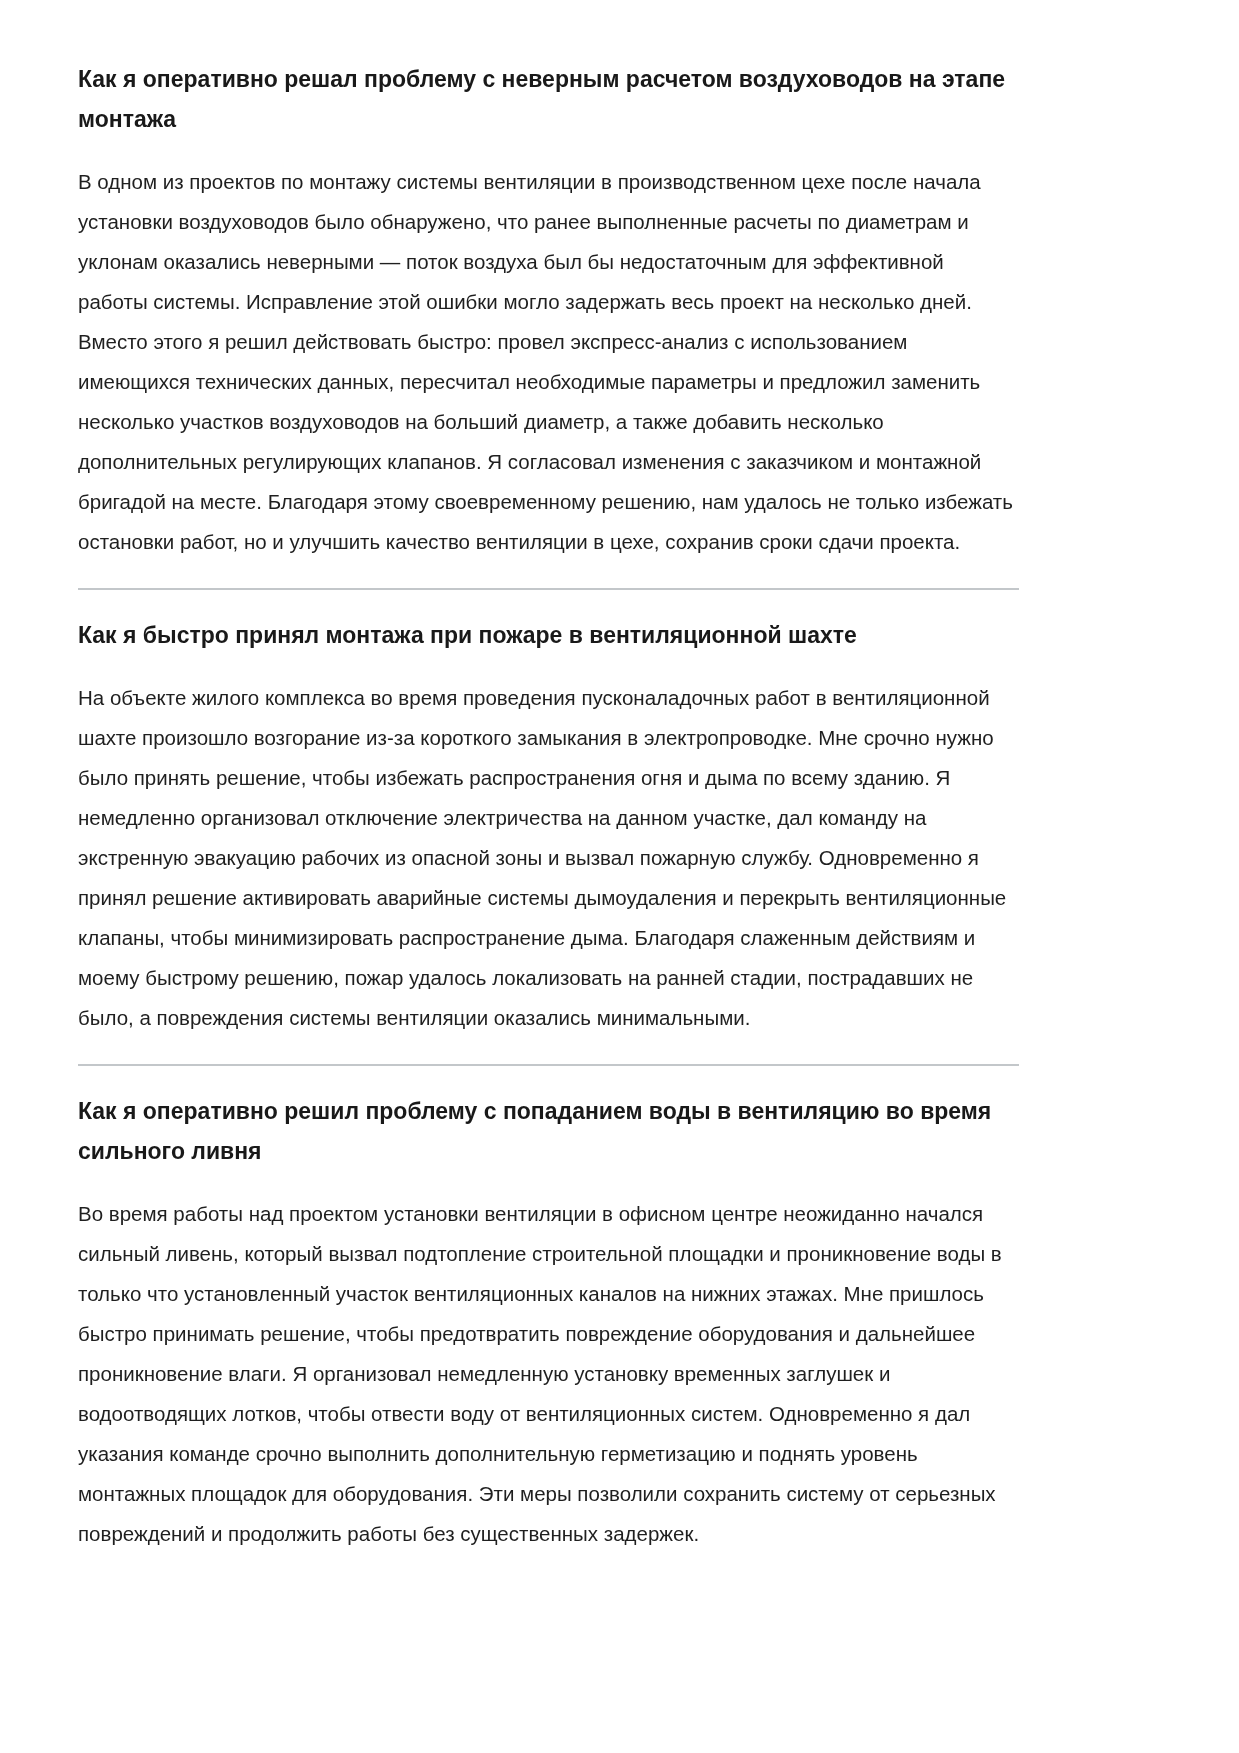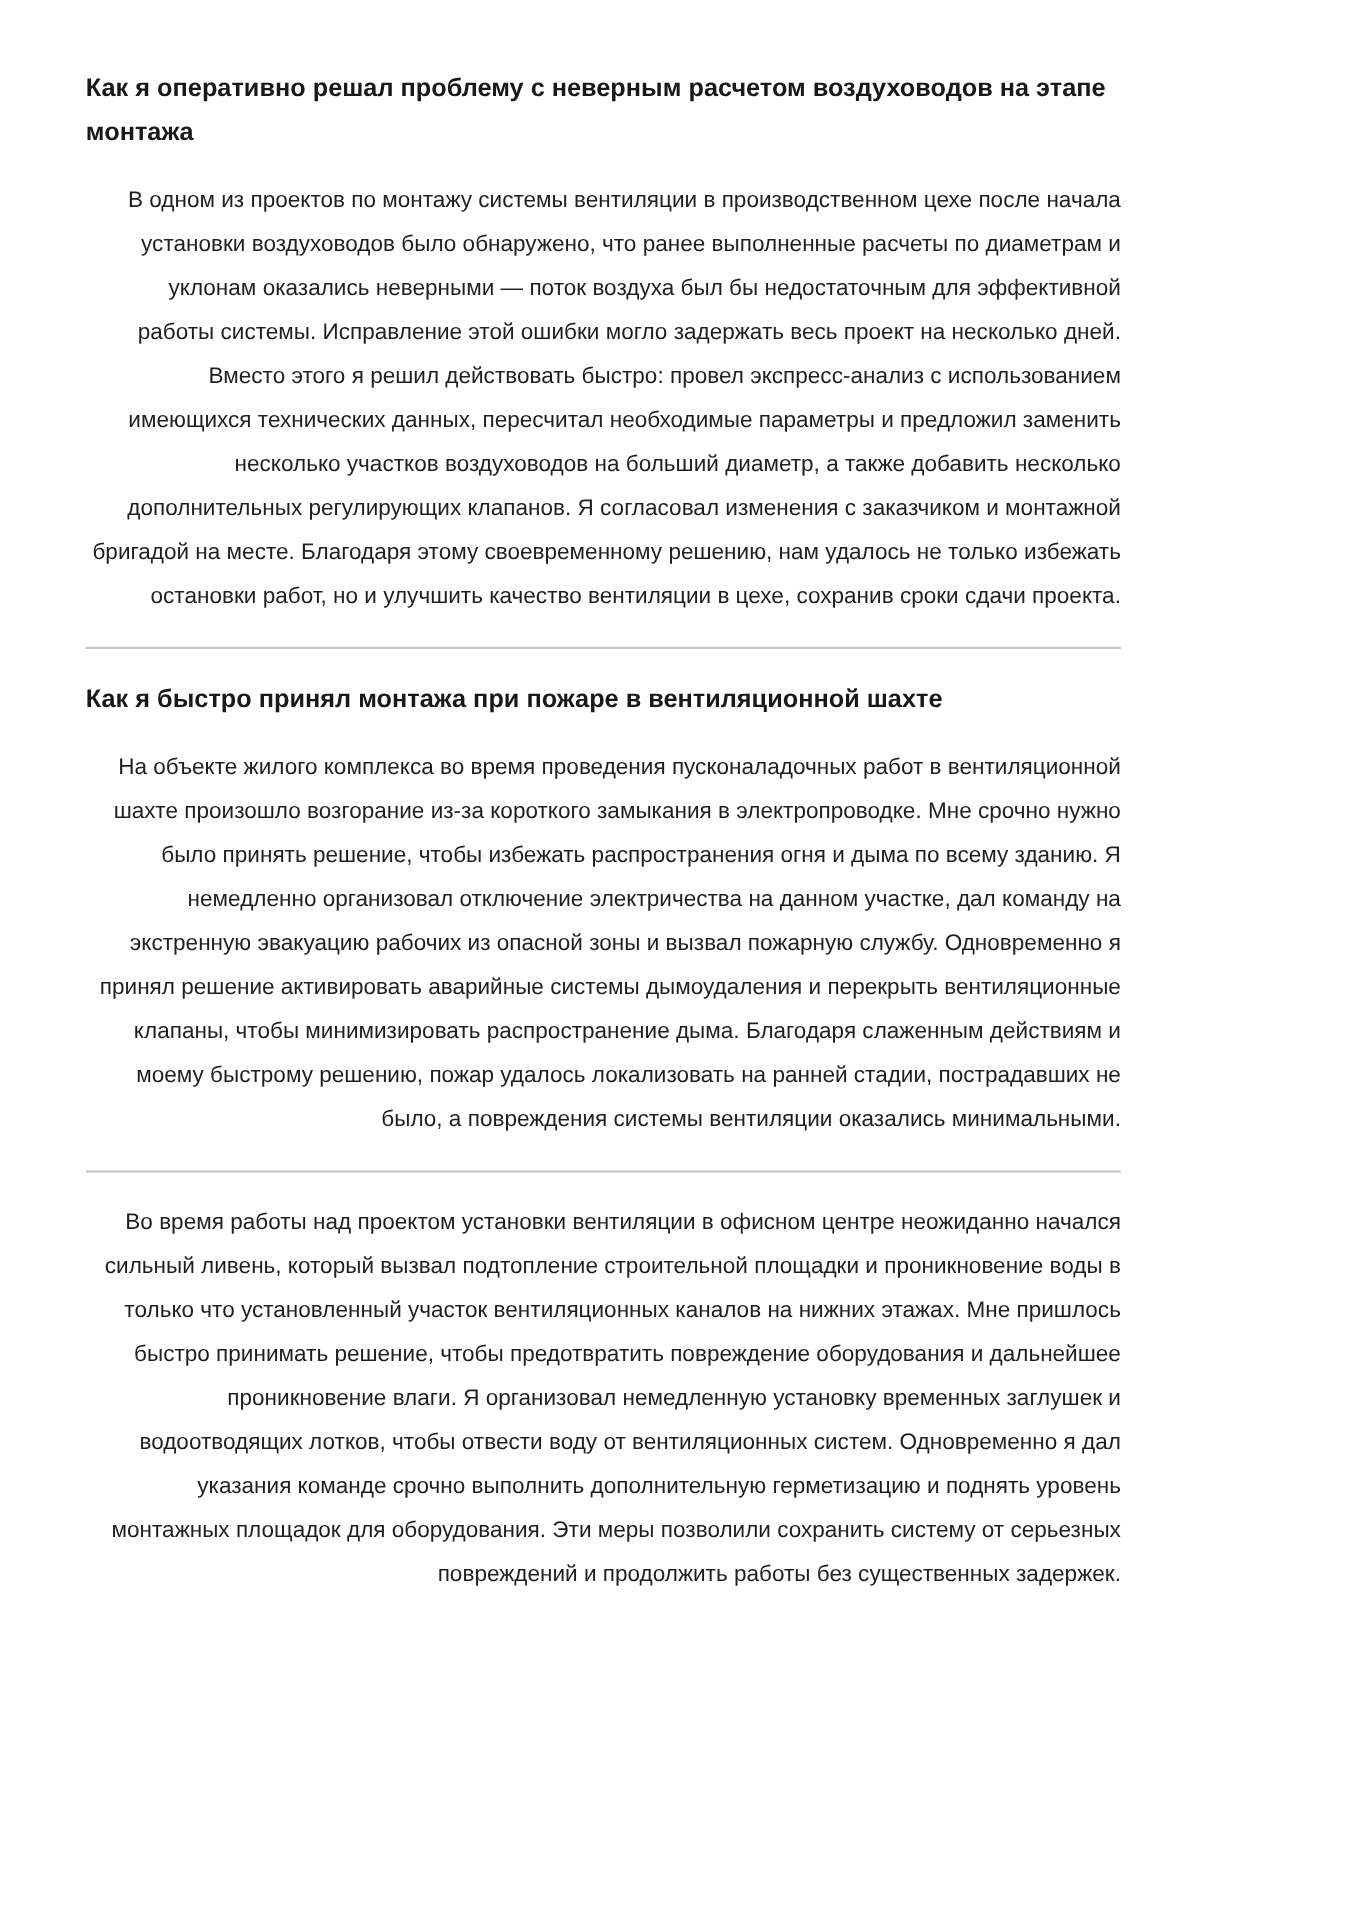--- a/index.html
+++ b/index.html
@@ -27,21 +27,20 @@
     font-weight: 700;
     color: #191919;
   }
   .section-body {
     margin: 0;
     max-width: 962px;
     font-size: 20.5px;
     line-height: 40px;
     font-weight: 400;
     color: #1f1f1f;
-    text-align: right;
   }
   .divider {
     border: none;
     height: 0;
     border-top: 2px solid #c3c7ca;
     margin: 26px 0 25px 0;
   }
 </style>
 </head>
 <body>
@@ -56,16 +55,17 @@
   <hr class="divider">
 
   <section>
     <h2 class="section-heading">Как я быстро принял монтажа при пожаре в вентиляционной шахте</h2>
     <p class="section-body">На объекте жилого комплекса во время проведения пусконаладочных работ в вентиляционной шахте произошло возгорание из-за короткого замыкания в электропроводке. Мне срочно нужно было принять решение, чтобы избежать распространения огня и дыма по всему зданию. Я немедленно организовал отключение электричества на данном участке, дал команду на экстренную эвакуацию рабочих из опасной зоны и вызвал пожарную службу. Одновременно я принял решение активировать аварийные системы дымоудаления и перекрыть вентиляционные клапаны, чтобы минимизировать распространение дыма. Благодаря слаженным действиям и моему быстрому решению, пожар удалось локализовать на ранней стадии, пострадавших не было, а повреждения системы вентиляции оказались минимальными.</p>
   </section>
 
   <hr class="divider">
 
   <section>
+    <h2 class="section-heading">Как я оперативно решил проблему с попаданием воды в вентиляцию во время сильного ливня</h2>
     <p class="section-body">Во время работы над проектом установки вентиляции в офисном центре неожиданно начался сильный ливень, который вызвал подтопление строительной площадки и проникновение воды в только что установленный участок вентиляционных каналов на нижних этажах. Мне пришлось быстро принимать решение, чтобы предотвратить повреждение оборудования и дальнейшее проникновение влаги. Я организовал немедленную установку временных заглушек и водоотводящих лотков, чтобы отвести воду от вентиляционных систем. Одновременно я дал указания команде срочно выполнить дополнительную герметизацию и поднять уровень монтажных площадок для оборудования. Эти меры позволили сохранить систему от серьезных повреждений и продолжить работы без существенных задержек.</p>
   </section>
 
 </div>
 
 </body></html>

